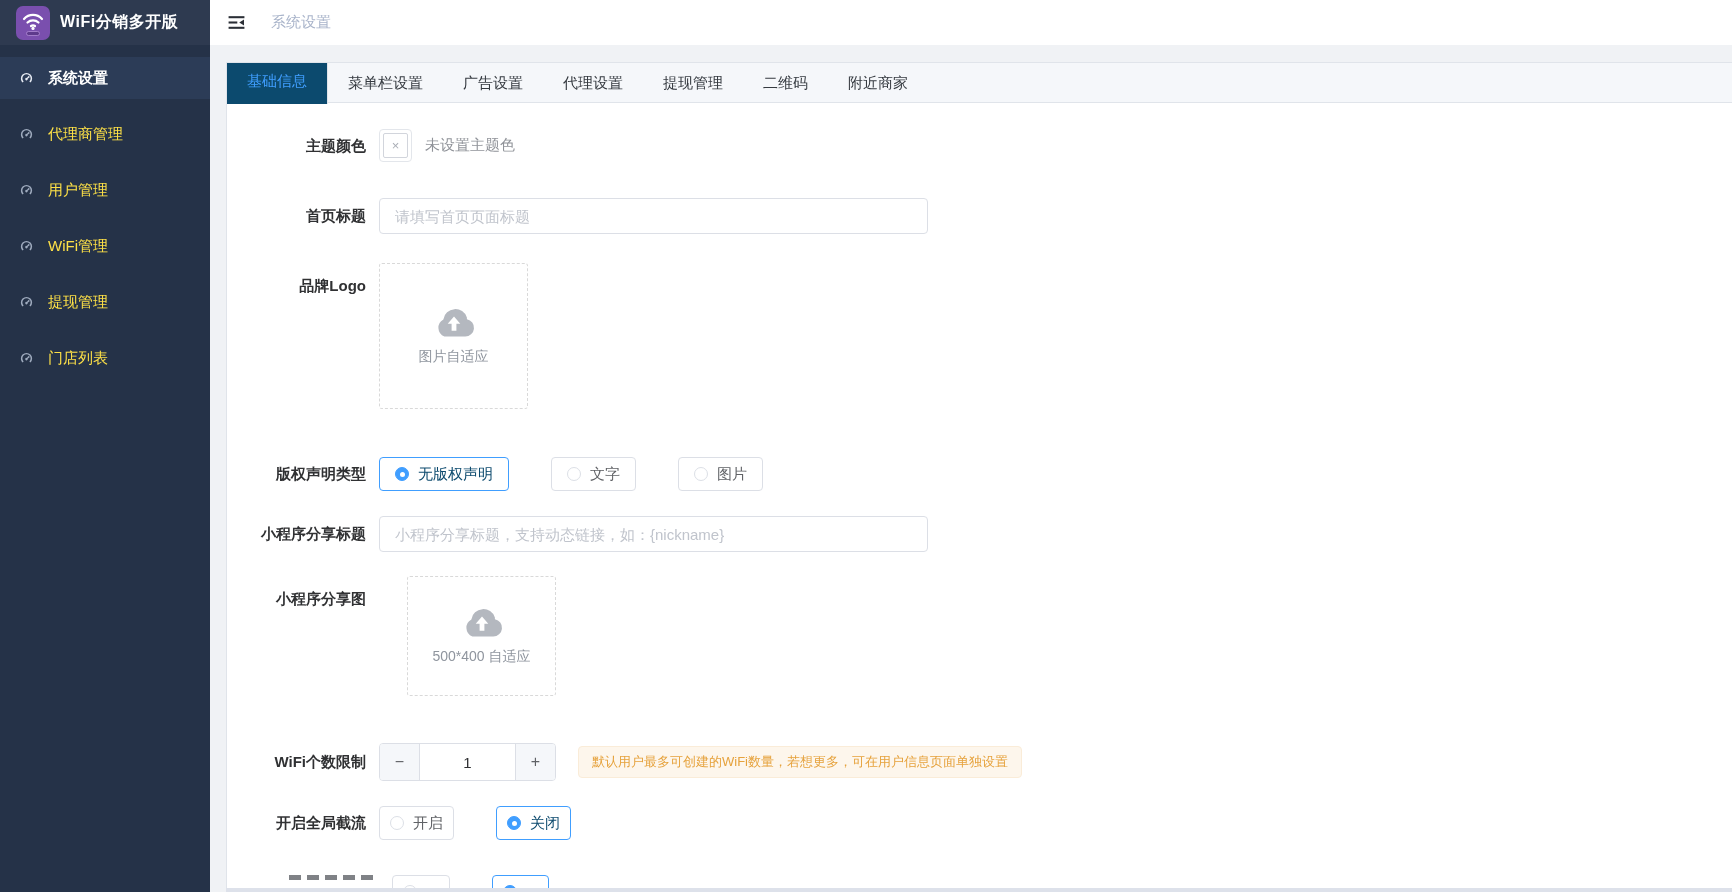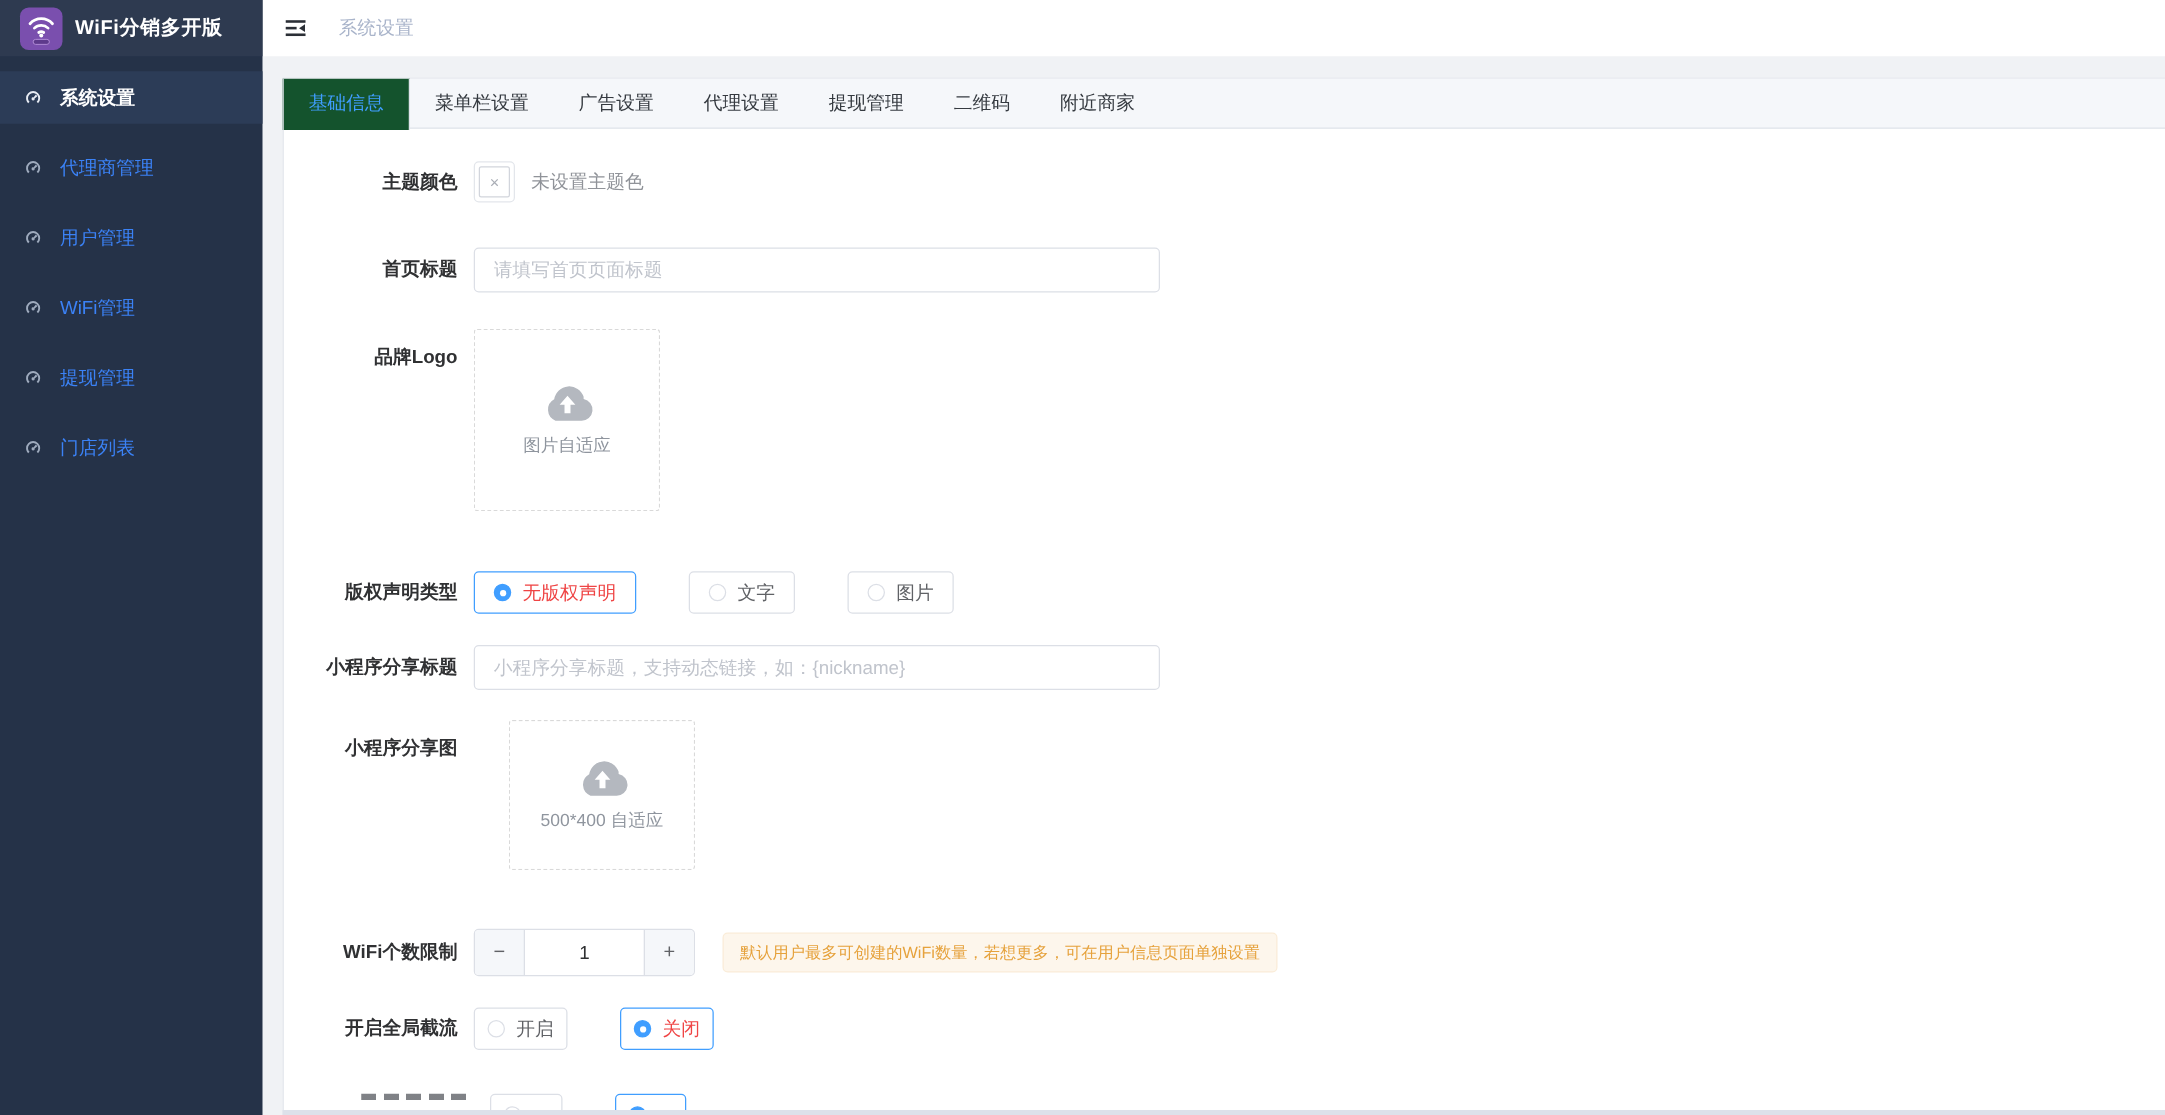--- a/index.html
+++ b/index.html
@@ -7,38 +7,38 @@
     font-family:"Liberation Sans","DejaVu Sans",sans-serif; background:#f0f2f5; }
 
   
   .sidebar { position:absolute; left:0; top:0; bottom:0; width:210px; background:#253248; z-index:3; }
   .logo-bar { height:45px; background:#2e3a50; display:flex; align-items:center; padding-left:16px; }
   .logo-icon { width:34px; height:34px; border-radius:7px; background:#7a4fae; position:relative; flex:0 0 auto; }
   .logo-icon svg { position:absolute; left:4px; top:3px; }
   .app-title { color:#ffffff; font-size:16px; font-weight:bold; margin-left:10px; letter-spacing:.5px; }
   .menu { padding-top:12px; }
   .menu-item { height:42px; margin-bottom:14px; display:flex; align-items:center; padding-left:19px;
-    color:#3b82f6; font-size:15px; cursor:pointer; }
+    color:#fde047; font-size:15px; cursor:pointer; }
   .menu-item .mi-icon { width:15px; height:15px; margin-right:14px; display:flex; align-items:center; color:#9fabbe; }
   .menu-item.active { background:#2c3c57; color:#ffffff; font-weight:bold; }
   .menu-item.active .mi-icon { color:#e8ecf4; }
 
   
   .topbar { position:absolute; left:206px; right:0; top:0; height:45px; background:#ffffff; display:flex; align-items:center; z-index:2; }
   .fold-btn { margin-left:21px; width:20px; height:20px; cursor:pointer; display:flex; align-items:center; }
   .breadcrumb { margin-left:24px; font-size:15px; color:#a9b4ca; }
 
   
   .content { position:absolute; left:206px; top:45px; right:0; bottom:0; background:#f0f2f5; overflow:hidden; }
   .card { position:absolute; left:20px; top:17px; right:-1px; bottom:-40px; background:#ffffff;
     border:1px solid #e0e4ea; }
   .tabs-header { height:40px; background:#f5f7fa; border-bottom:1px solid #e0e4ea; display:flex; }
   .tab { padding:0 20px; line-height:40px; font-size:15px; color:#353a40; cursor:pointer; white-space:nowrap; }
-  .tab.active { background:#14532d; color:#409EFF; border-left:1px solid #e0e4ea; border-right:1px solid #e0e4ea;
-    margin-left:-1px; height:41px; }
+  .tab.active { background:#0c4a6e; color:#409EFF; border-left:1px solid #e0e4ea; border-right:1px solid #e0e4ea;
+    margin-left:-1px; height:41px;font-family:Liberation Mono, monospace; }
 
   
   .form { padding-top:26px; }
   .form-row { display:flex; align-items:center; }
   .form-row.top { align-items:flex-start; }
   .row-label { width:152px; padding-right:13px; text-align:right; font-size:15px; font-weight:bold;
     color:#303133; flex:0 0 auto; line-height:20px; }
   .form-row.top .row-label { padding-top:13px; }
 
   .color-picker { width:33px; height:33px; border:1px solid #e3e6eb; border-radius:4px;
@@ -61,21 +61,21 @@
   .radio-btn { display:inline-flex; align-items:center; height:34px; border:1px solid #dcdfe6;
     border-radius:4px; padding:0 15px; margin-right:42px; cursor:pointer; background:#fff; }
   .radio-btn.small { padding:0 10px; }
   .radio-btn:last-child { margin-right:0; }
   .radio-dot { width:14px; height:14px; border-radius:50%; border:1px solid #dcdfe6; background:#fff; margin-right:9px; flex:0 0 auto; }
   .radio-btn .radio-label { font-size:15px; color:#606266; }
   .radio-btn.checked { border-color:#409EFF; }
   .radio-btn.checked .radio-dot { border-color:#409EFF; background:#409EFF; position:relative; }
   .radio-btn.checked .radio-dot::after { content:""; position:absolute; left:4px; top:4px; width:5px; height:5px;
     border-radius:50%; background:#fff; }
-  .radio-btn.checked .radio-label { color:#ef4444; }
+  .radio-btn.checked .radio-label { color:#0c4a6e; }
 
   .stepper { width:177px; height:38px; border:1px solid #dcdfe6; border-radius:4px; display:flex; overflow:hidden; background:#fff; }
   .step-btn { width:40px; background:#f5f7fa; color:#606266; font-size:16px; display:flex;
     align-items:center; justify-content:center; cursor:pointer; flex:0 0 auto; }
   .step-btn.minus { border-right:1px solid #dcdfe6; }
   .step-btn.plus { border-left:1px solid #dcdfe6; }
   .step-value { flex:1; text-align:center; border:none; outline:none; font-size:15px; color:#303133; width:50px;
     font-family:"Liberation Sans","DejaVu Sans",sans-serif; }
   .tip-badge { margin-left:22px; height:32px; line-height:30px; padding:0 13px; background:#fdf6ec;
     border:1px solid #faecd8; border-radius:4px; color:#e6a23c; font-size:13px; white-space:nowrap; }

